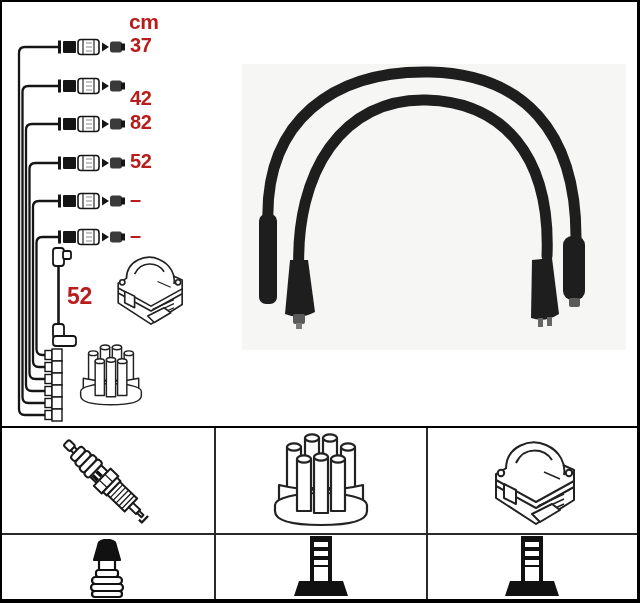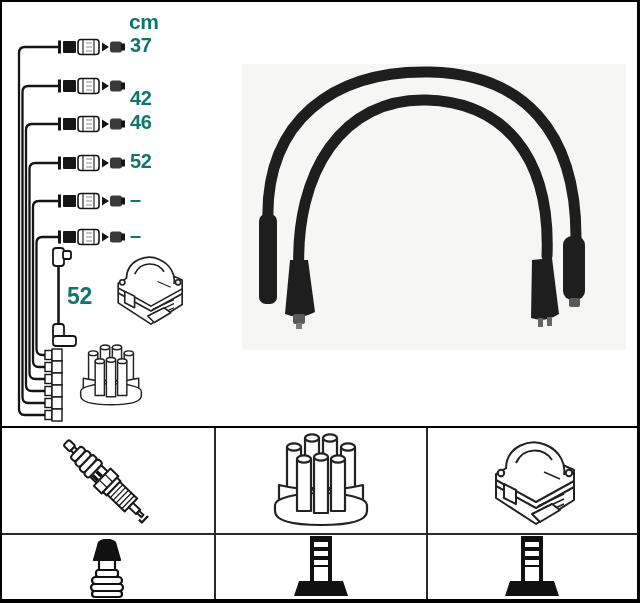--- a/index.html
+++ b/index.html
@@ -1,19 +1,19 @@
 <!DOCTYPE html>
 <html><head>
 <meta charset="utf-8">
 <style>
   html,body{margin:0;padding:0;background:#fff;}
   .stage{
     position:relative;width:640px;height:603px;background:#fff;overflow:hidden;
     box-sizing:border-box;border-left:2px solid #000;border-top:2px solid #000;border-right:3px solid #000;
-    font-family:"Liberation Sans",sans-serif;color:#0f766e;
+    font-family:"Liberation Sans",sans-serif;color:#b91c1c;
   }
   .lbl{position:absolute;font-weight:bold;letter-spacing:-0.4px;white-space:nowrap;}
   .unit{left:127px;top:8px;font-size:21px;}
   .len{left:128px;font-size:20px;}
   .coil-len{left:65px;top:281px;font-size:23px;}
   .pn-wrap{position:absolute;right:16px;top:357px;text-align:right;}
   .pn{font-size:25px;font-weight:bold;letter-spacing:-0.5px;}
   .stock{font-size:19px;font-weight:bold;letter-spacing:-0.4px;margin-top:4px;}
   .schem{position:absolute;left:0;top:0;width:640px;height:424px;}
   .grid{
@@ -179,21 +179,21 @@
       <rect x="51" y="334" width="23" height="10" rx="3" stroke-width="1.8"></rect>
     </g>
 
     <use href="#coilart" transform="translate(108,250) scale(0.82)"></use>
     <use href="#capart" transform="translate(76,342) scale(0.66)"></use>
   </svg>
 
   <div class="lbl unit">cm</div>
   <div class="lbl len" style="top:32px">37</div>
   <div class="lbl len" style="top:85px">42</div>
-  <div class="lbl len" style="top:109px">46</div>
+  <div class="lbl len" style="top:109px">82</div>
   <div class="lbl len" style="top:148px">52</div>
   <div class="lbl len" style="top:186px">–</div>
   <div class="lbl len" style="top:222px">–</div>
   <div class="lbl coil-len">52</div>
 
 
   <div class="grid">
     <div class="cell">
       <svg width="209" height="103" viewBox="0 0 209 103">
         <use href="#plugart" transform="translate(102,51) rotate(-46)"></use>

